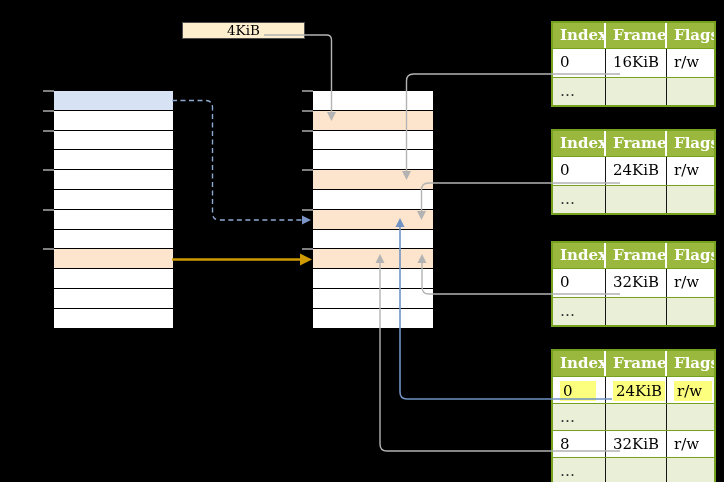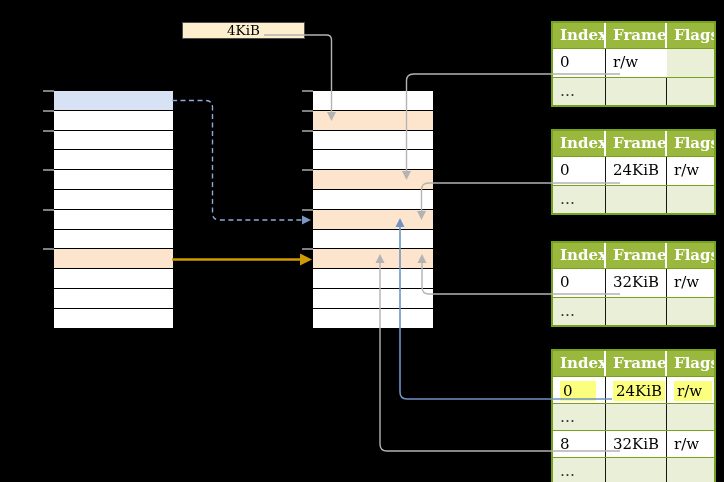--- a/index.html
+++ b/index.html
@@ -105,20 +105,21 @@
   <div id="page-size-box">4KiB</div>
 
   <div class="ptable" id="pt1" style="top:21px">
     <div class="prow phead">
       <div class="pcell">Index</div>
       <div class="pcell">Frame</div>
       <div class="pcell">Flags</div>
     </div>
     <div class="prow">
       <div class="pcell">0</div>
+      <div class="pcell">16KiB</div>
       <div class="pcell">r/w</div>
     </div>
     <div class="prow dots">
       <div class="pcell">…</div>
       <div class="pcell"></div>
       <div class="pcell"></div>
     </div>
   </div>
 
   <div class="ptable" id="pt2" style="top:129px">

